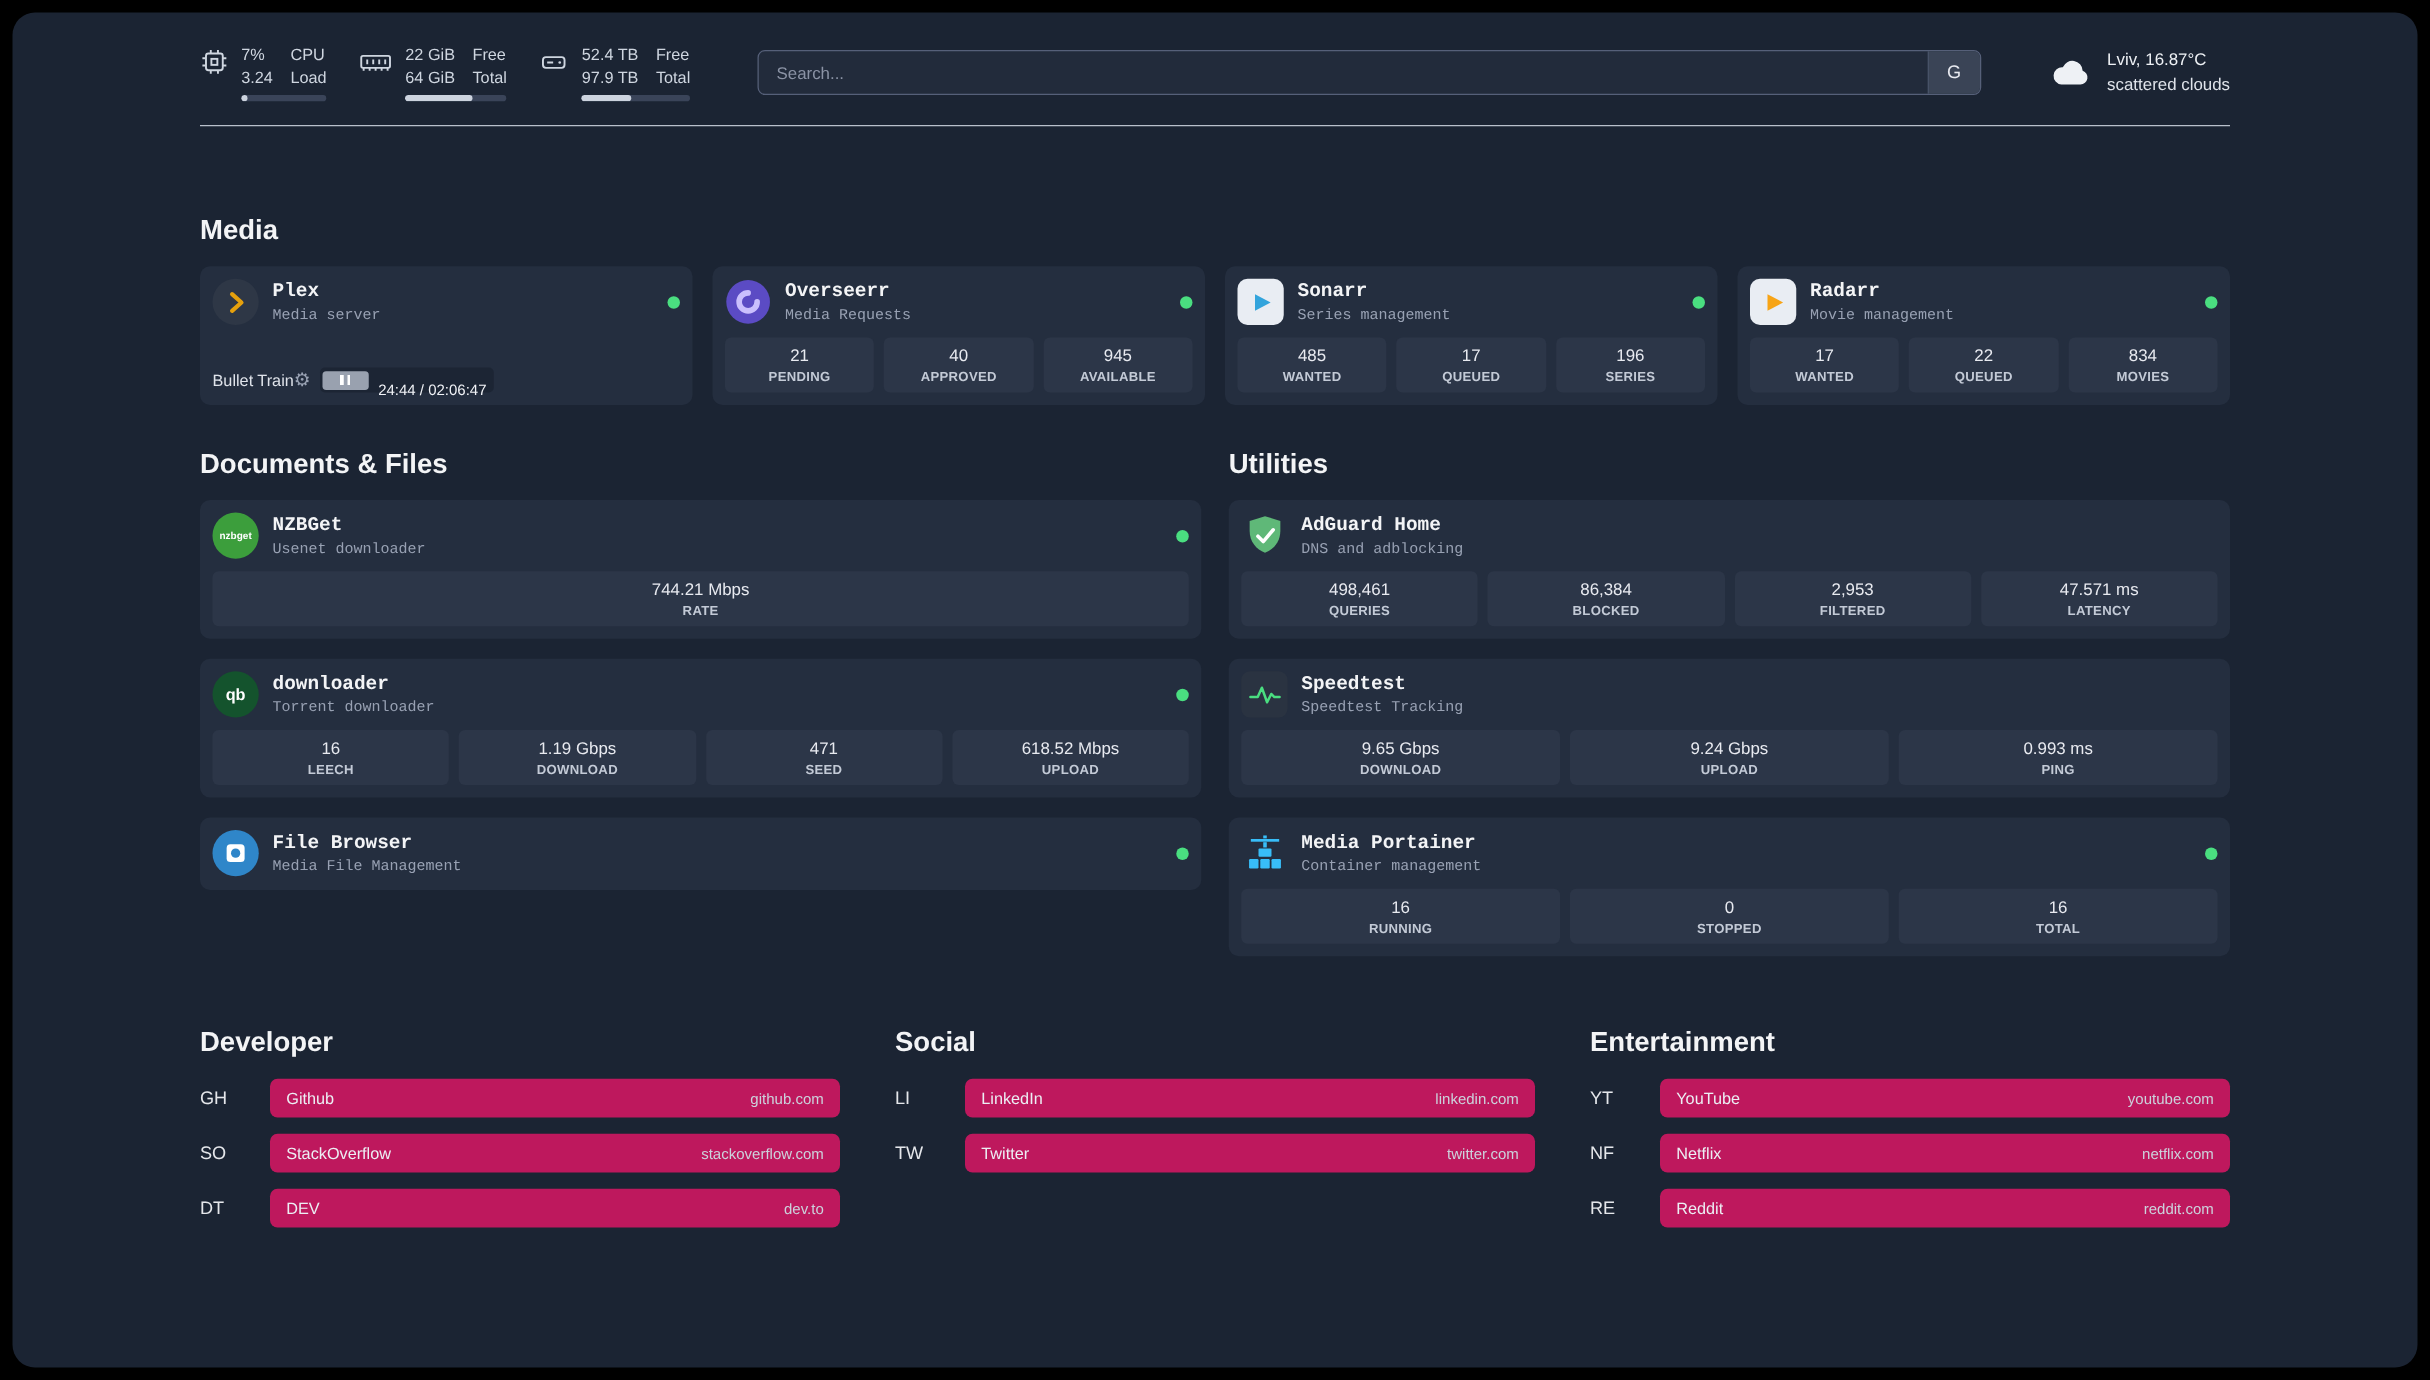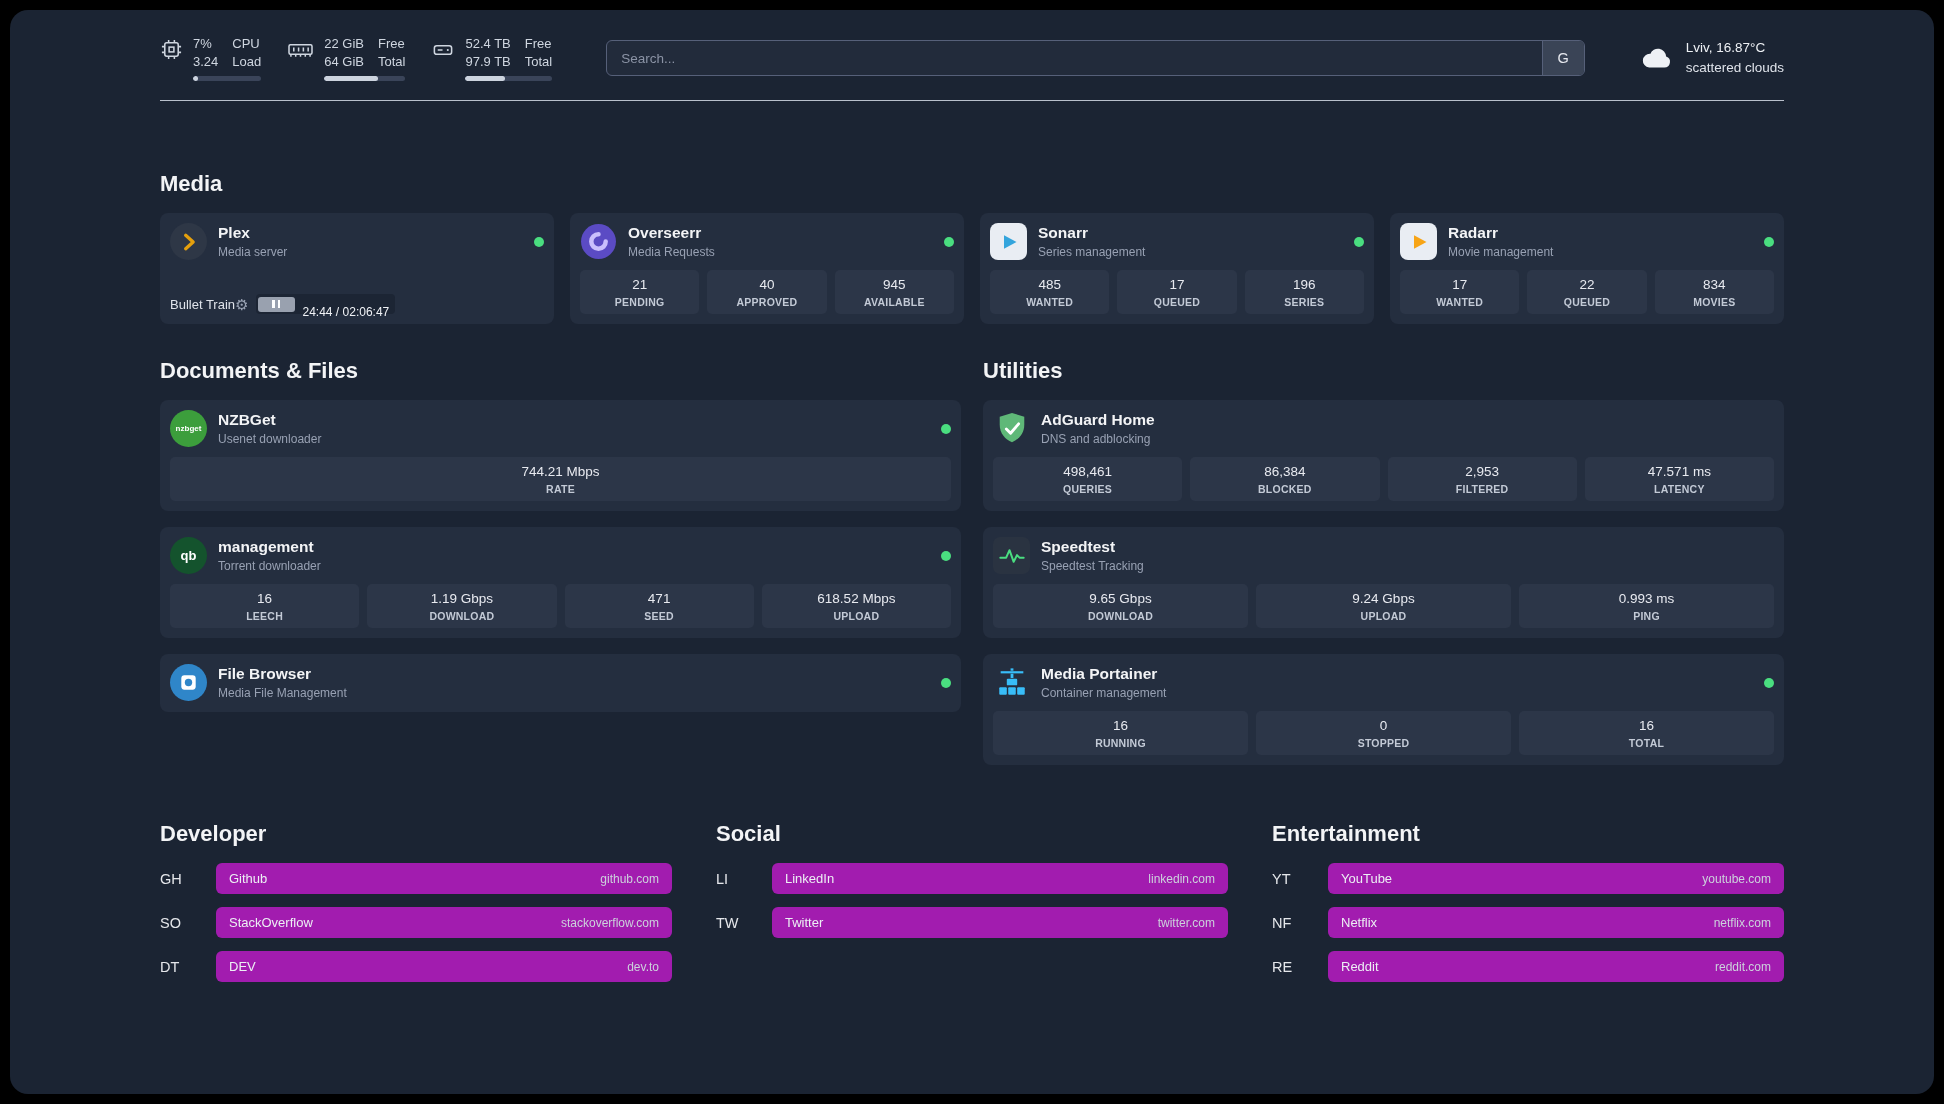--- a/index.html
+++ b/index.html
@@ -70,21 +70,21 @@
   .plex-bg { background:#2e3746; }
   .white-bg { background:#e9edf3; }
   .nzb-bg { background:#3c9e3c; }
   .qb-bg { background:#14532d; }
   .fb-bg { background:#2f86c9; }
   .st-bg { background:#2a3341; border-radius:7px; }
   .icon-text { color:#fff; font-weight:700; }
   .icon-text.tiny { font-size:8px; }
   .icon-text.mid { font-size:13px; }
 
-  .head-text { min-width:0; }
+  .head-text { min-width:0;font-family:Liberation Mono, monospace; }
   .app-title { font-size:15.5px; font-weight:600; color:#f3f4f6; }
   .app-sub { font-size:12px; color:#98a1b3; margin-top:3px; }
   .status-dot { width:10px; height:10px; border-radius:50%; background:#4ade80; margin-left:auto; flex:none; }
 
   .stats { display:flex; gap:8px; margin-top:auto; }
   .stat { flex:1; background:#2c3648; border-radius:5px; padding:7px 4px 6px; text-align:center; }
   .stat-value { font-size:13.5px; color:#e8eaf0; }
   .stat-label { font-size:10.5px; font-weight:700; color:#c3cad6; margin-top:4px; letter-spacing:.25px; }
 
   
@@ -105,21 +105,21 @@
   
   .two-col { display:grid; grid-template-columns:1fr 1fr; column-gap:22px; align-items:start; }
   .col .card { margin-bottom:16px; }
   .col .section-title { margin-top:34px; }
 
   
   .bm-grid { display:grid; grid-template-columns:1fr 1fr 1fr; column-gap:44px; margin-top:40px; align-items:start; }
   .bm-item { display:flex; align-items:center; gap:14px; margin-bottom:13px; }
   .bm-abbr { width:42px; flex:none; font-size:14.5px; color:#e5e7eb; }
   .bm-pill {
-    flex:1; background:#a21caf; border-radius:6px; height:31px;
+    flex:1; background:#be185d; border-radius:6px; height:31px;
     display:flex; align-items:center; justify-content:space-between;
     padding:0 13px; cursor:pointer;
   }
   .bm-name { font-size:13px; color:#eceff4; }
   .bm-url { font-size:12px; color:#ccd2dc; }
 </style>
 </head>
 <body>
 
 <div class="frame">
@@ -357,21 +357,21 @@
           </div>
         </div>
       </div>
 
       <div class="card">
         <div class="card-head">
           <div class="app-icon round qb-bg">
             <span class="icon-text mid">qb</span>
           </div>
           <div class="head-text">
-            <div class="app-title">management</div>
+            <div class="app-title">downloader</div>
             <div class="app-sub">Torrent downloader</div>
           </div>
           <span class="status-dot"></span>
         </div>
         <div class="stats">
           <div class="stat">
             <div class="stat-value">16</div>
             <div class="stat-label">LEECH</div>
           </div>
           <div class="stat">

